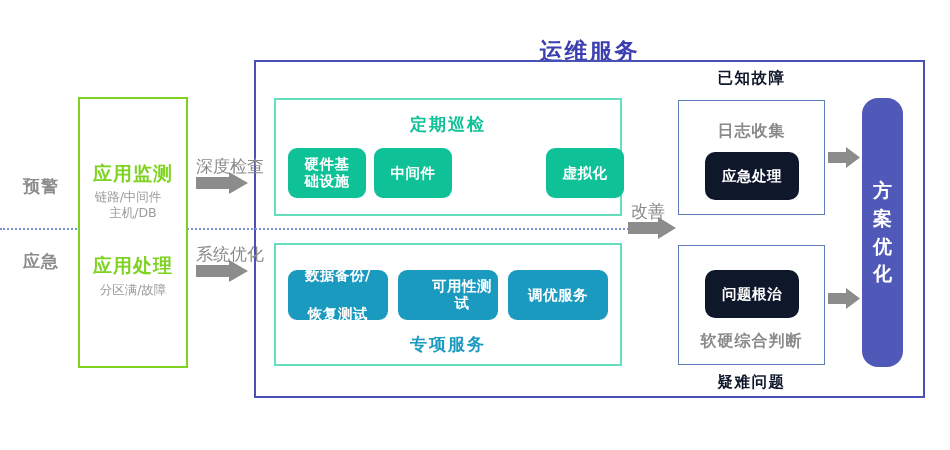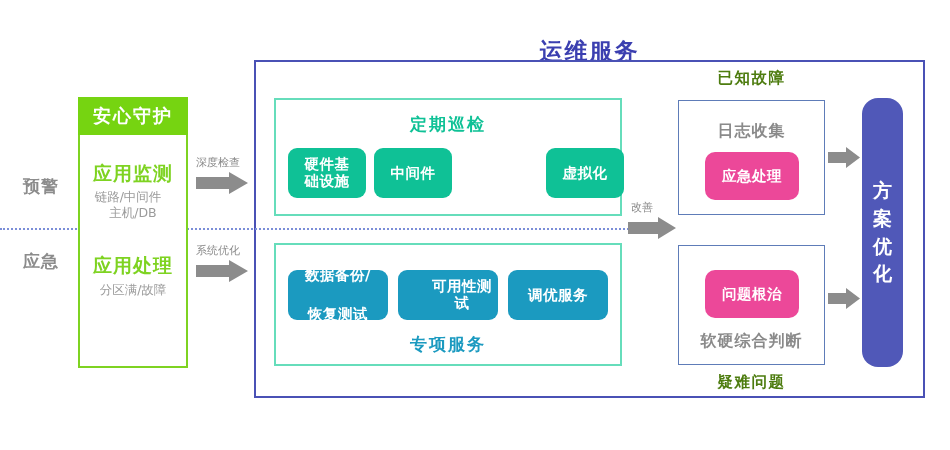--- a/index.html
+++ b/index.html
@@ -61,21 +61,21 @@
     font-weight: bold;
     letter-spacing: 1px;
   }
   .grey-sub {
     color: #9b9b9b;
     font-size: 12.5px;
     line-height: 1.35;
   }
   .arrow-label {
     position: absolute;
-    font-size: 11px;
+    font-size: 17px;
     color: #8a8a8a;
     white-space: nowrap;
   }
 
   
   .purple-frame {
     border: 2px solid #4A51B5;
     box-sizing: border-box;
     background: #ffffff;
   }
@@ -109,36 +109,36 @@
   .pill {
     border-radius: 9px;
     color: #ffffff;
     font-size: 14.5px;
     font-weight: bold;
     letter-spacing: 0.5px;
     box-sizing: border-box;
   }
   .pill-teal  { background: #0FC196; }
   .pill-blue  { background: #1B9AC0; }
-  .pill-slate { background: #ec4899; border-radius: 10px; justify-content: center; }
+  .pill-slate { background: #0f172a; border-radius: 10px; justify-content: center; }
 
   
   .slate-frame {
     border: 1.5px solid #5E7CB8;
     box-sizing: border-box;
     background: #ffffff;
   }
   .slate-caption {
     color: #8a8a8a;
     font-size: 16px;
     font-weight: bold;
     letter-spacing: 1px;
   }
   .navy-caption {
-    color: #4d7c0f;
+    color: #0f172a;
     font-size: 15.5px;
     font-weight: bold;
     letter-spacing: 1.5px;
   }
 
   
   .final-bar {
     background: #5058B8;
     border-radius: 16px;
     color: #ffffff;
@@ -163,21 +163,20 @@
 
   <div class="abs purple-frame" style="left:254px; top:60px; width:671px; height:338px;"></div>
 
   <div class="abs stage-label center-txt" style="left:10px; top:175px; width:62px; height:24px;">预警</div>
   <div class="abs stage-label center-txt" style="left:10px; top:250px; width:62px; height:24px;">应急</div>
 
   <div class="abs dotted-divider" style="left:0px; top:228px; width:632px;"></div>
 
   <div class="abs green-col" style="left:78px; top:97px; width:110px; height:271px;"></div>
 
-  <div class="abs green-col-header center-txt" style="left:78px; top:97px; width:110px; height:38px;">安心守护</div>
 
   <div class="abs green-title center-txt" style="left:78px; top:162px; width:110px; height:24px;">应用监测</div>
   <div class="abs grey-sub center-txt" style="left:78px; top:189px; width:100px; height:17px;">链路/中间件</div>
   <div class="abs grey-sub center-txt" style="left:78px; top:205px; width:110px; height:17px;">主机/DB</div>
 
   <div class="abs green-title center-txt" style="left:78px; top:254px; width:110px; height:24px;">应用处理</div>
   <div class="abs grey-sub center-txt" style="left:78px; top:282px; width:110px; height:17px;">分区满/故障</div>
 
   <div class="abs arrow-label" style="left:196px; top:155px;">深度检查</div>
   <div class="abs" style="left:196px; top:172px; width:52px; height:22px;">

